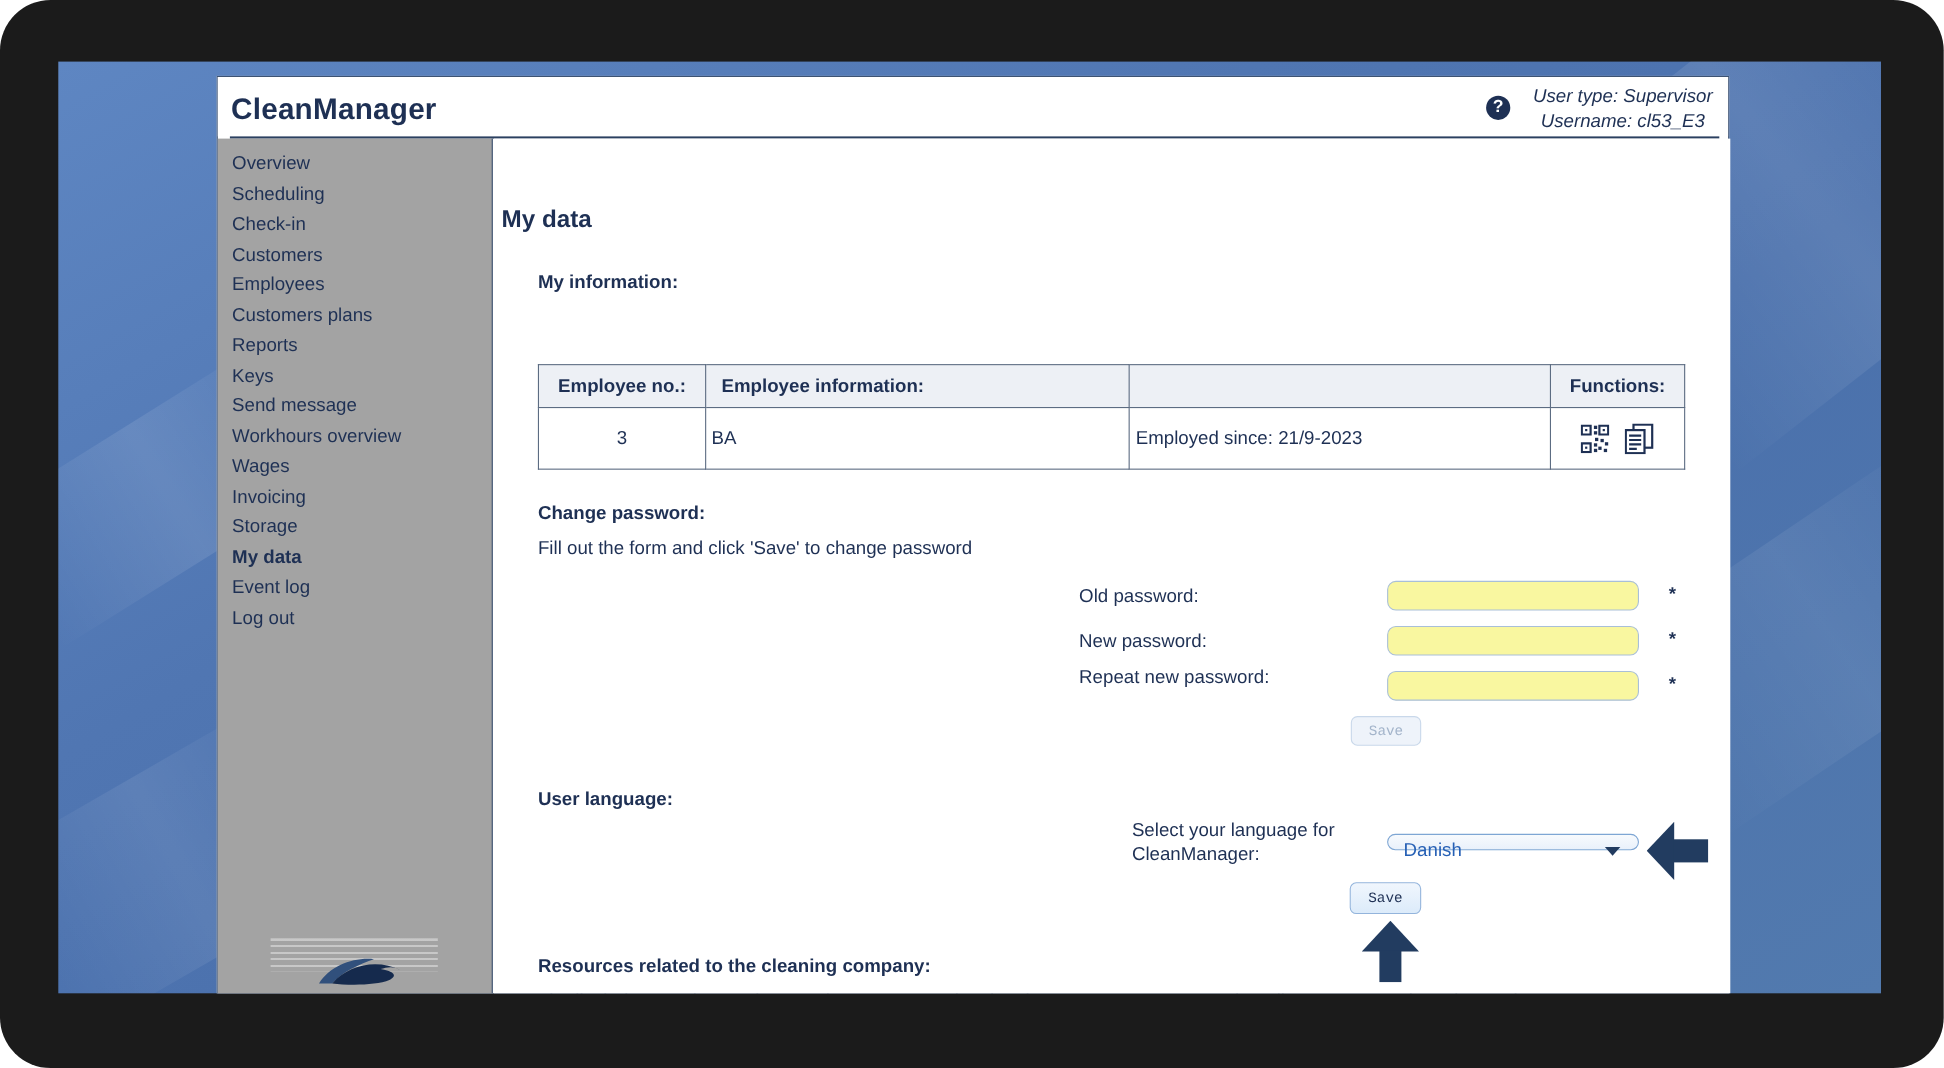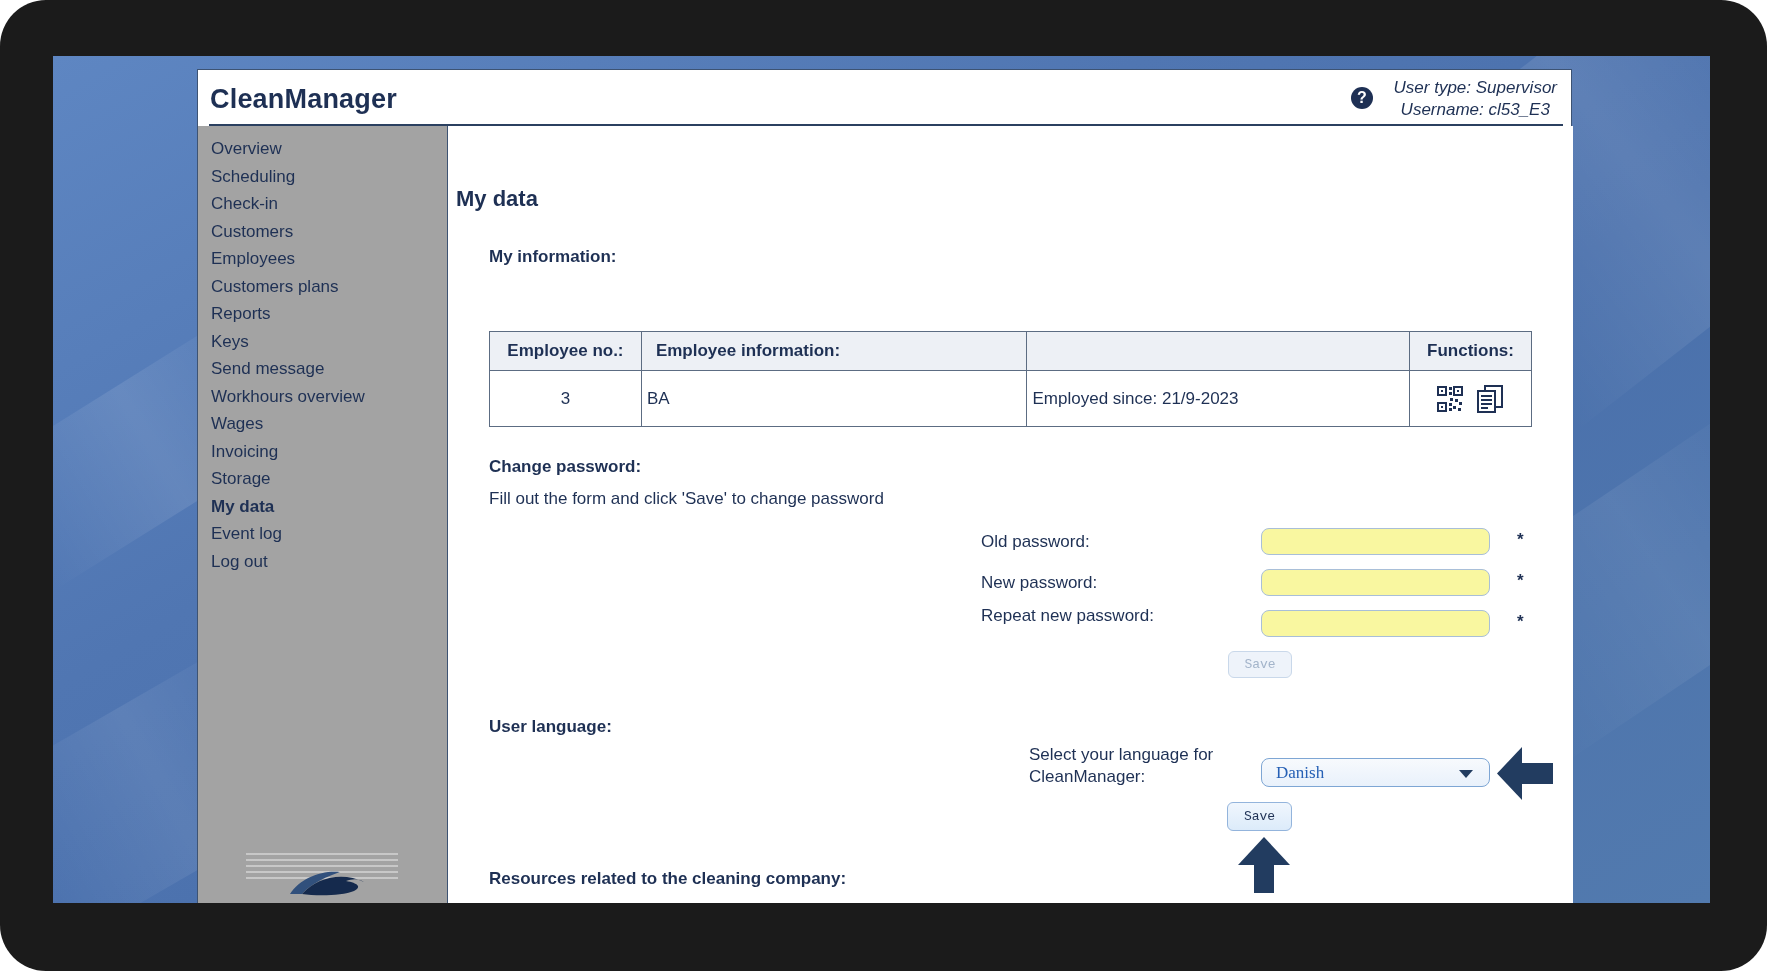--- a/index.html
+++ b/index.html
@@ -48,21 +48,21 @@
   
   .form-label { position:absolute; left:532px; font-size:17px; color:#1e3054; }
   .pw-input { position:absolute; left:812px; width:229px; height:27px; background:#f9f7a0; border:1px solid #a9bfd8; border-radius:8px; outline:none; padding:0 10px; font-size:15px; color:#1e3054; }
   .req { position:absolute; left:1068px; font-size:17px; font-weight:bold; color:#1e3054; }
   .btn { position:absolute; border-radius:6px; font-size:13px; text-align:center; cursor:pointer; font-family:Liberation Mono, monospace; }
   .btn-disabled { left:779px; top:525px; width:64px; height:27px; background:#eef3fa; border:1px solid #c9d8ea; color:#a3b4ca; cursor:default; }
   .btn-save { left:778px; top:676px; width:65px; height:29px; background:linear-gradient(#f0f6fd,#dcebfa); border:1px solid #93b4dc; color:#1e3054; line-height:27px; }
 
   
   .lang-label { position:absolute; left:532px; top:618px; width:212px; font-size:17px; color:#1e3054; line-height:21.5px;margin-left:48px; }
-  .dropdown { position:absolute; left:812px; top:632px; width:229px; height:29px; background:linear-gradient(#f7fafd,#e9f1fb); border:1px solid #7ea6d4; border-radius:8px; cursor:pointer;font-family:Liberation Serif, serif; }
+  .dropdown { position:absolute; left:812px; top:632px; width:229px; height:15px; background:linear-gradient(#f7fafd,#e9f1fb); border:1px solid #7ea6d4; border-radius:8px; cursor:pointer; }
   .dropdown .val { position:absolute; left:14px; top:4px; font-size:17px; color:#2660b5; }
   .dropdown .caret { position:absolute; right:16px; top:11px; width:0; height:0; border-left:7px solid transparent; border-right:7px solid transparent; border-top:8px solid #223c60; }
 
   .annot { position:absolute; pointer-events:none; }
 </style>
 </head>
 <body>
 
 <div class="bezel">
   <div class="desktop">

